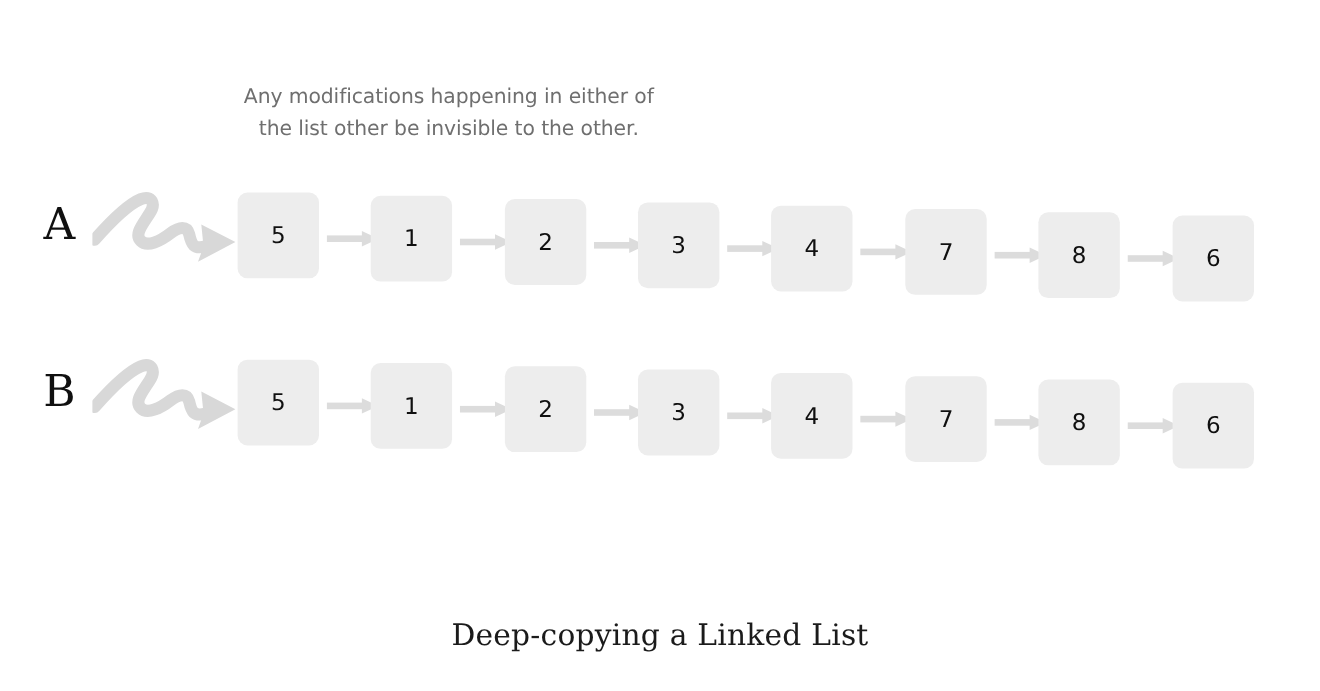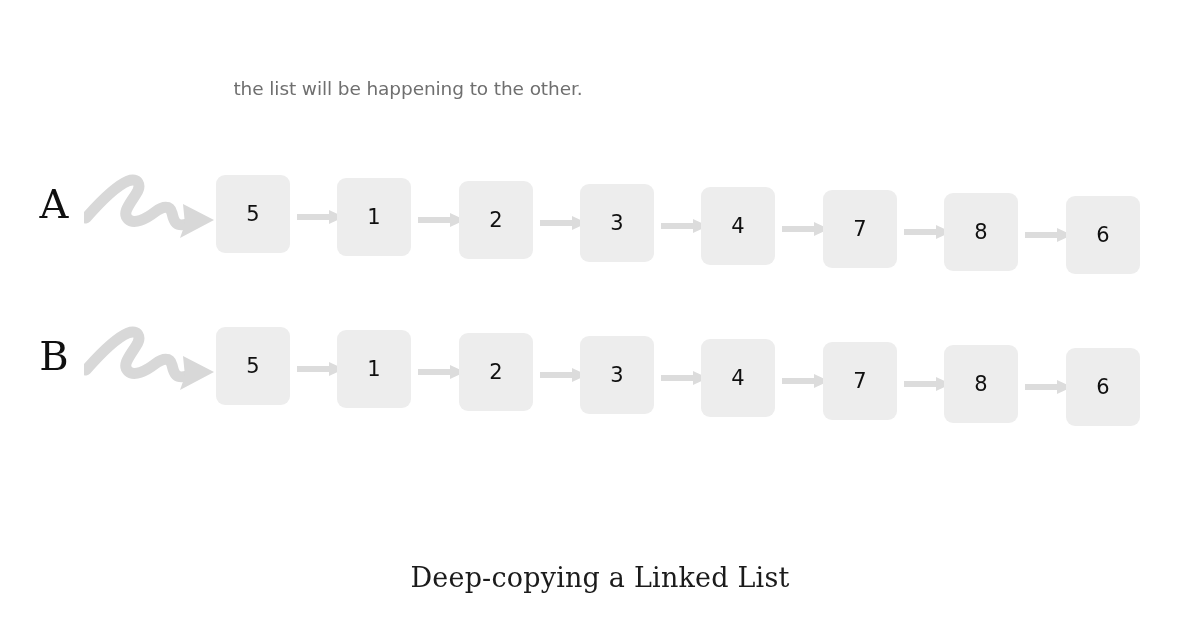--- a/index.html
+++ b/index.html
@@ -126,21 +126,22 @@
     width: 48px;
     height: 18px;
   }
 </style>
 </head>
 <body>
 
 <div class="stage">
 
   <div class="caption-top">
-    <span class="line">the list will be happening to the other.</span>
+    <span class="line">Any modifications happening in either of</span>
+    <span class="line">the list other be invisible to the other.</span>
   </div>
 
   <div class="row row-a">
     <div class="row-label">A</div>
     <div class="squiggle">
       <svg viewBox="0 0 132 72" width="132" height="72" xmlns="http://www.w3.org/2000/svg">
         <path d="M2 46 C 16 30, 32 14, 44 9 C 54 5, 58 13, 52 22 C 45 33, 38 41, 44 47 C 50 53, 62 47, 71 40 C 79 34, 86 33, 88 41 C 90 50, 92 55, 103 52 L 115 49" fill="none" stroke="#d8d8d8" stroke-width="11" stroke-linecap="round" stroke-linejoin="round"></path>
         <path d="M99 32 L 130 48 L 96 66 L 101 52 Z" fill="#d8d8d8"></path>
       </svg>
     </div>

